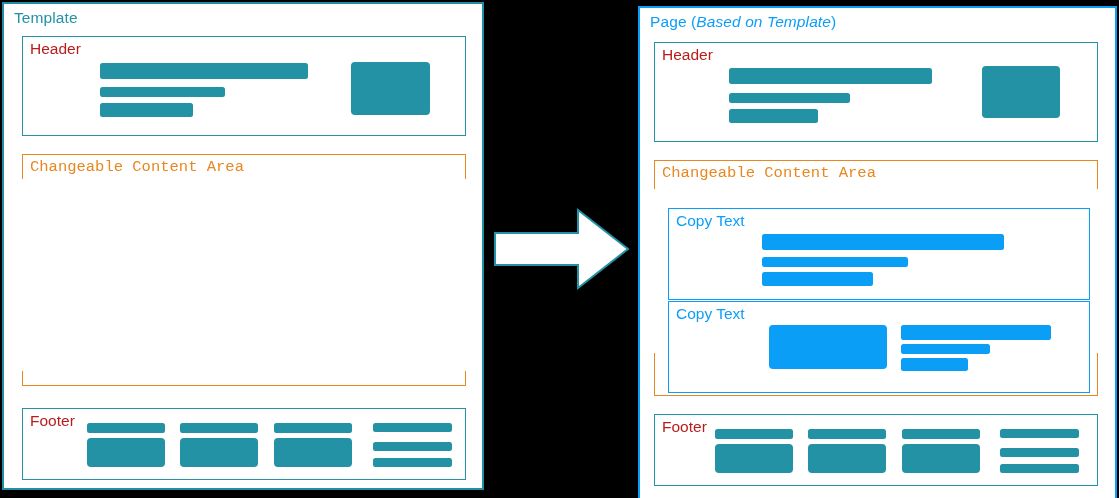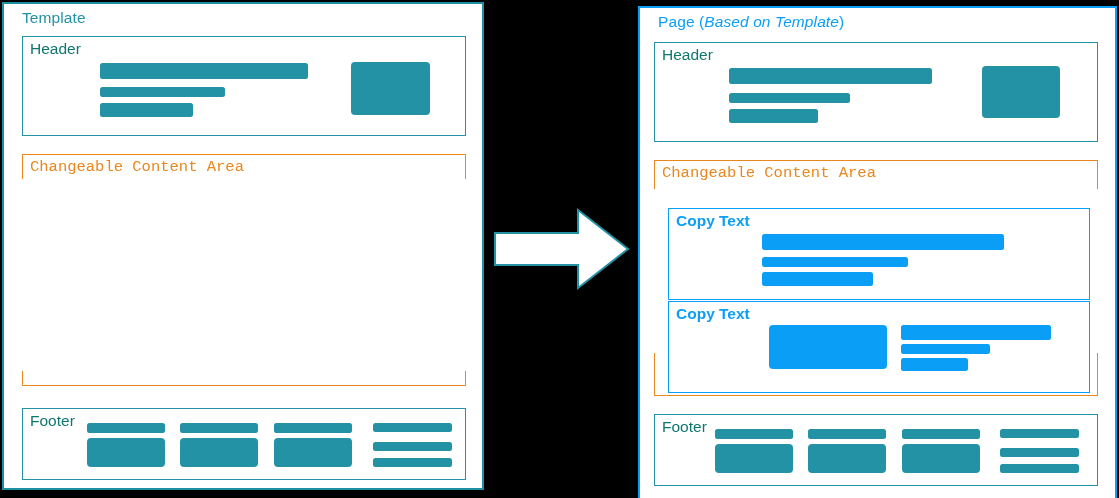--- a/index.html
+++ b/index.html
@@ -42,45 +42,44 @@
   }
 
   .panel-title {
     position: absolute;
     left: 10px;
     top: 5px;
     font-size: 15.5px;
     line-height: 18px;
     letter-spacing: 0.1px;
     white-space: nowrap;
-    margin-left: 8px;
   }
   #template-panel .panel-title { color: #2392a5; }
   #page-panel .panel-title { color: #0b9ef7; }
   .panel-title .ital { font-style: italic; }
 
   
   .box {
     position: absolute;
     box-sizing: border-box;
     background: #ffffff;
   }
   .box-teal { border: 1.5px solid #2392a5; }
-  .box-blue { border: 1.5px solid #0b9ef7; font-weight: bold; }
+  .box-blue { border: 1.5px solid #0b9ef7; }
   .box-orange { border: 1.5px solid #e8871e; font-family: Liberation Mono, monospace; }
 
   .box-label {
     position: absolute;
     left: 7px;
     top: 3px;
     font-size: 15.5px;
     line-height: 18px;
     white-space: nowrap;
   }
-  .lbl-teal { color: #0f766e; }
+  .lbl-teal { color: #b91c1c; }
   .lbl-blue { color: #0b9ef7; }
   .lbl-orange { color: #e8871e; }
 
   
   .label-mask {
     position: absolute;
     background: #ffffff;
     height: 4px;
   }
 

